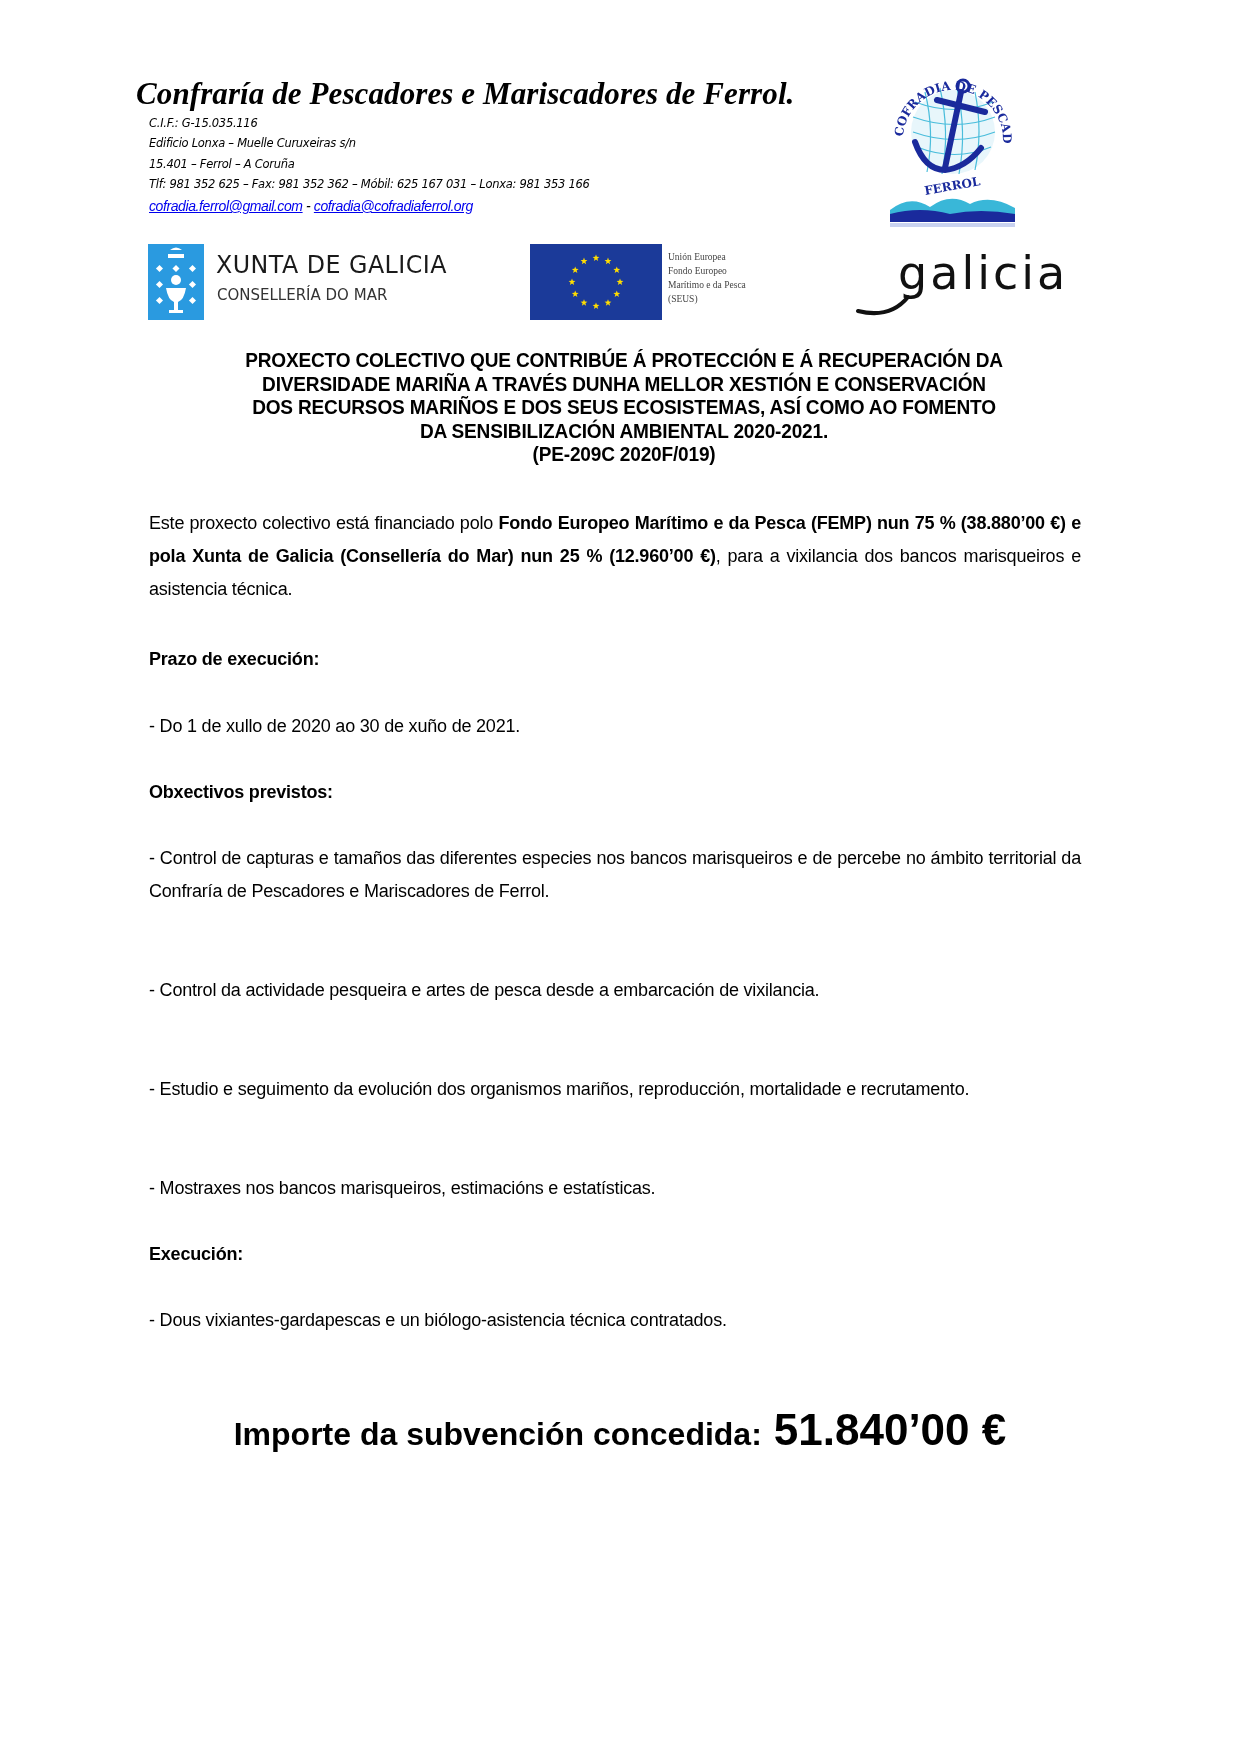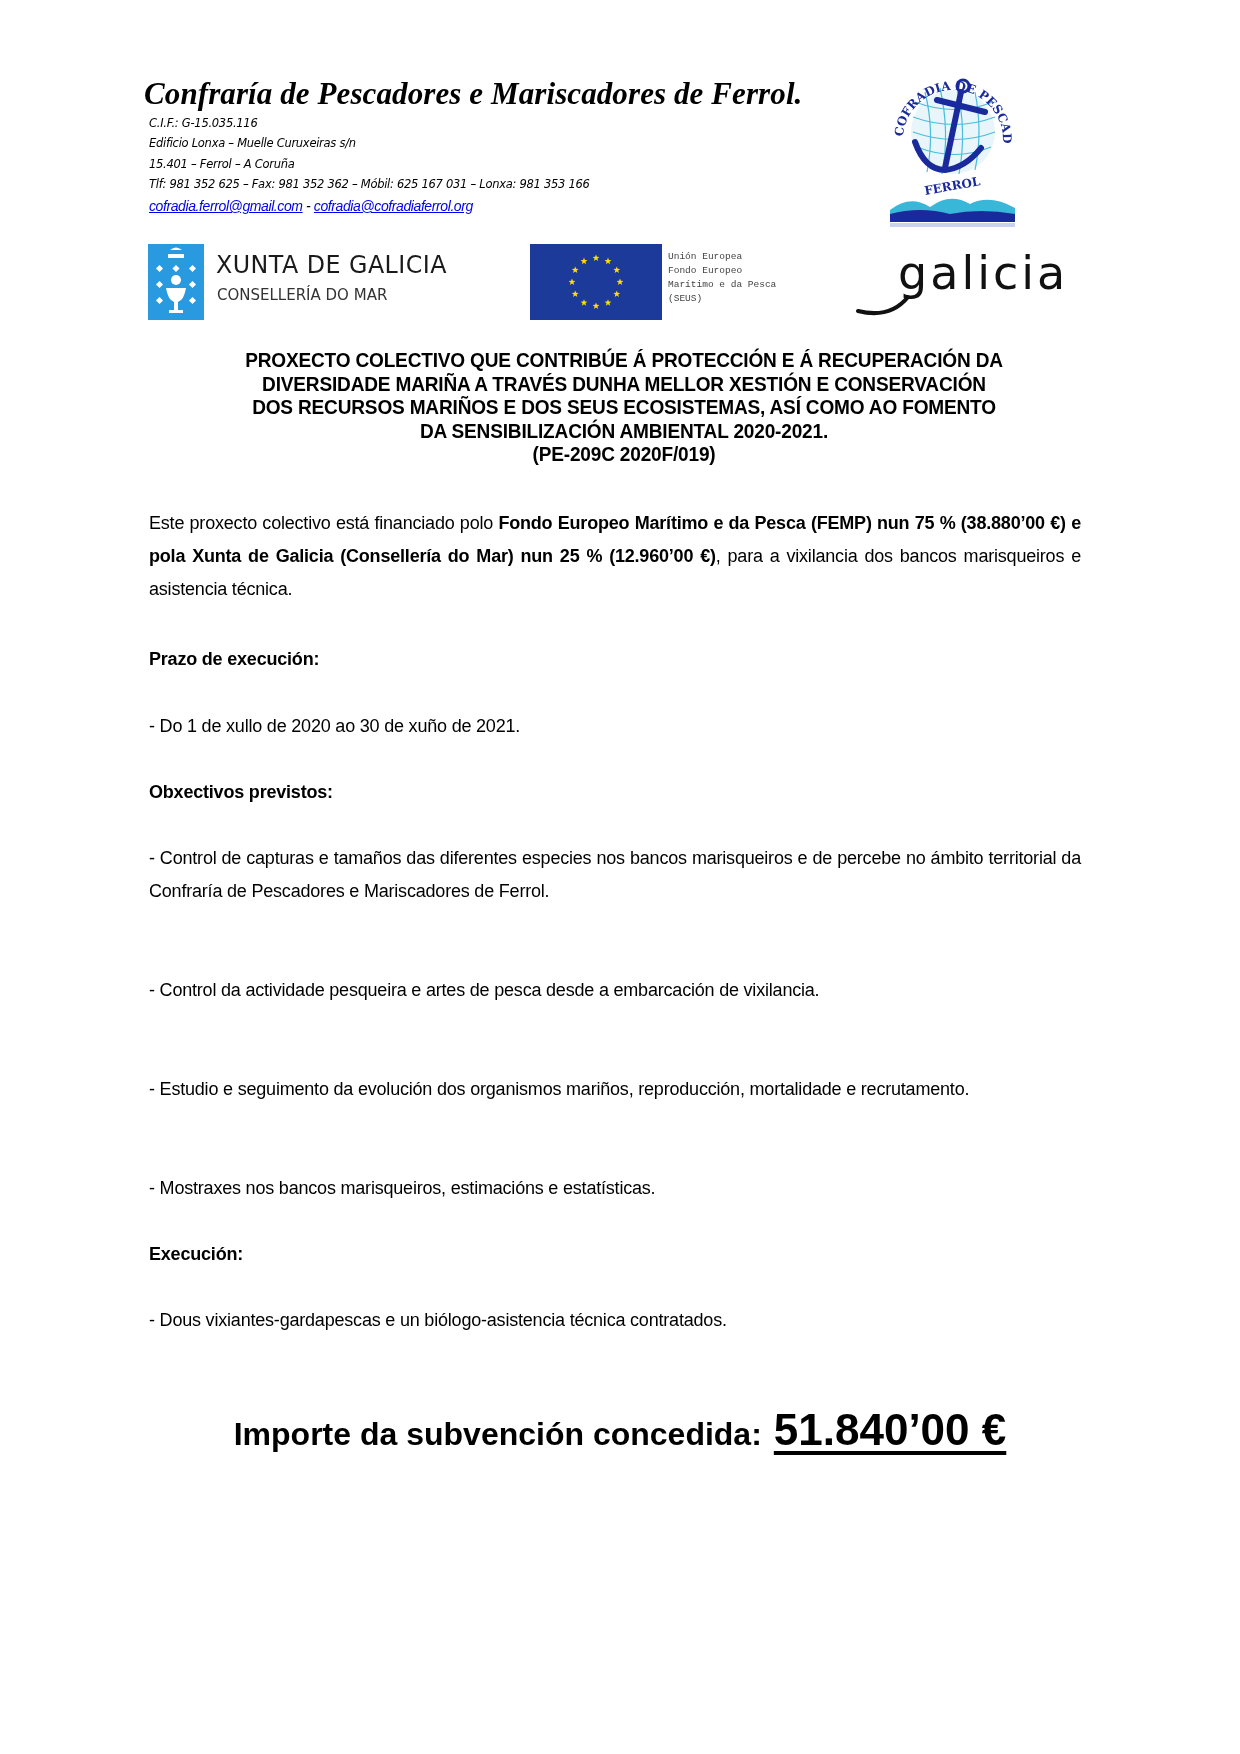--- a/index.html
+++ b/index.html
@@ -1,41 +1,41 @@
 <!DOCTYPE html>
 <html><head>
 <meta charset="utf-8">
 <style>
   html, body { margin: 0; padding: 0; background: #ffffff; }
   body { width: 1240px; height: 1754px; position: relative; overflow: hidden; color: #000; }
   .abs { position: absolute; }
 
   
-  #org-title { left: 144px; top: 76px; font-family: "Liberation Serif", serif; font-style: italic; font-weight: bold; font-size: 31px; white-space: nowrap; letter-spacing: 0.1px; }
+  #org-title { left: 136px; top: 76px; font-family: "Liberation Serif", serif; font-style: italic; font-weight: bold; font-size: 31px; white-space: nowrap; letter-spacing: 0.1px; }
   .hdr-line { left: 149px; font-family: "DejaVu Sans", sans-serif; font-style: italic; font-size: 12.5px; white-space: nowrap; letter-spacing: -0.3px; transform: scaleX(0.92); transform-origin: left center; }
   #hdr-cif { top: 115px; }
   #hdr-addr1 { top: 135px; }
   #hdr-addr2 { top: 156px; }
   #hdr-phones { top: 176px; }
   #hdr-emails { left: 149px; top: 198px; font-family: "Liberation Sans", sans-serif; font-style: italic; font-size: 14px; white-space: nowrap; letter-spacing: -0.4px; }
   #hdr-emails a { color: #0000ee; text-decoration: underline; }
   #hdr-emails .sep { color: #000; }
 
   
   #cofradia-logo { left: 885px; top: 62px; width: 135px; height: 165px; }
 
   
   #xunta-logo { left: 148px; top: 244px; width: 300px; height: 76px; }
   #xunta-emblem { position: absolute; left: 0; top: 0; width: 56px; height: 76px; background: #2a9ae0; }
   #xunta-name { position: absolute; left: 68px; top: 6px; font-family: "DejaVu Sans", sans-serif; font-size: 25px; letter-spacing: 0.5px; color: #1a1a1a; transform: scaleX(0.95); transform-origin: left; white-space: nowrap; }
   #xunta-dept { position: absolute; left: 69px; top: 42px; font-family: "DejaVu Sans", sans-serif; font-size: 15px; color: #333; white-space: nowrap; }
 
   #eu-logo { left: 530px; top: 244px; width: 250px; height: 76px; }
   #eu-flag { position: absolute; left: 0; top: 0; width: 132px; height: 76px; background: #1b3a99; }
-  #eu-text { position: absolute; left: 138px; top: 6px; font-family: Liberation Mono, monospace; font-size: 9.5px; line-height: 14px; color: #444; }
+  #eu-text { position: absolute; left: 138px; top: 6px; font-family: Liberation Serif, serif; font-size: 9.5px; line-height: 14px; color: #444; }
 
   #galicia-logo { left: 850px; top: 245px; width: 230px; height: 75px; }
 
   
   #project-title { left: 144px; top: 348px; width: 960px; text-align: center; font-family: "Liberation Sans", sans-serif; font-weight: bold; font-size: 20.5px; line-height: 23.5px; letter-spacing: -0.2px; }
   #project-title div { transform: scaleX(0.93); }
 
   
   .body-text { left: 149px; width: 932px; font-family: "Liberation Sans", sans-serif; font-size: 18px; line-height: 33px; letter-spacing: -0.2px; }
   .justify { text-align: justify; text-align-last: left; }
@@ -47,21 +47,21 @@
   #obx-1 { top: 842px; }
   #obx-2 { top: 974px; }
   #obx-3 { top: 1073px; }
   #obx-4 { top: 1172px; }
   #exec-heading { top: 1238px; }
   #exec-item { top: 1304px; }
 
   
   #amount-row { left: 0; width: 1240px; top: 1405px; text-align: center; white-space: nowrap; }
   #amount-label { font-family: "Liberation Sans", sans-serif; font-weight: bold; font-size: 32px; vertical-align: baseline; }
-  #amount-value { font-family: "Liberation Sans", sans-serif; font-weight: bold; font-size: 44px; text-decoration: underline; text-decoration-thickness: 4px; text-underline-offset: 6px; margin-left: 8px; vertical-align: baseline; }
+  #amount-value { font-family: "Liberation Sans", sans-serif; font-weight: bold; font-size: 44px; text-decoration-thickness: 4px; text-underline-offset: 6px; margin-left: 8px; vertical-align: baseline; }
 </style>
 </head>
 <body>
 
 <div id="org-title" class="abs">Confraría de Pescadores e Mariscadores de Ferrol.</div>
 <div id="hdr-cif" class="abs hdr-line">C.I.F.: G-15.035.116</div>
 <div id="hdr-addr1" class="abs hdr-line">Edificio Lonxa – Muelle Curuxeiras s/n</div>
 <div id="hdr-addr2" class="abs hdr-line">15.401 – Ferrol – A Coruña</div>
 <div id="hdr-phones" class="abs hdr-line">Tlf: 981 352 625 – Fax: 981 352 362 – Móbil: 625 167 031 – Lonxa: 981 353 166</div>
 <div id="hdr-emails" class="abs">

